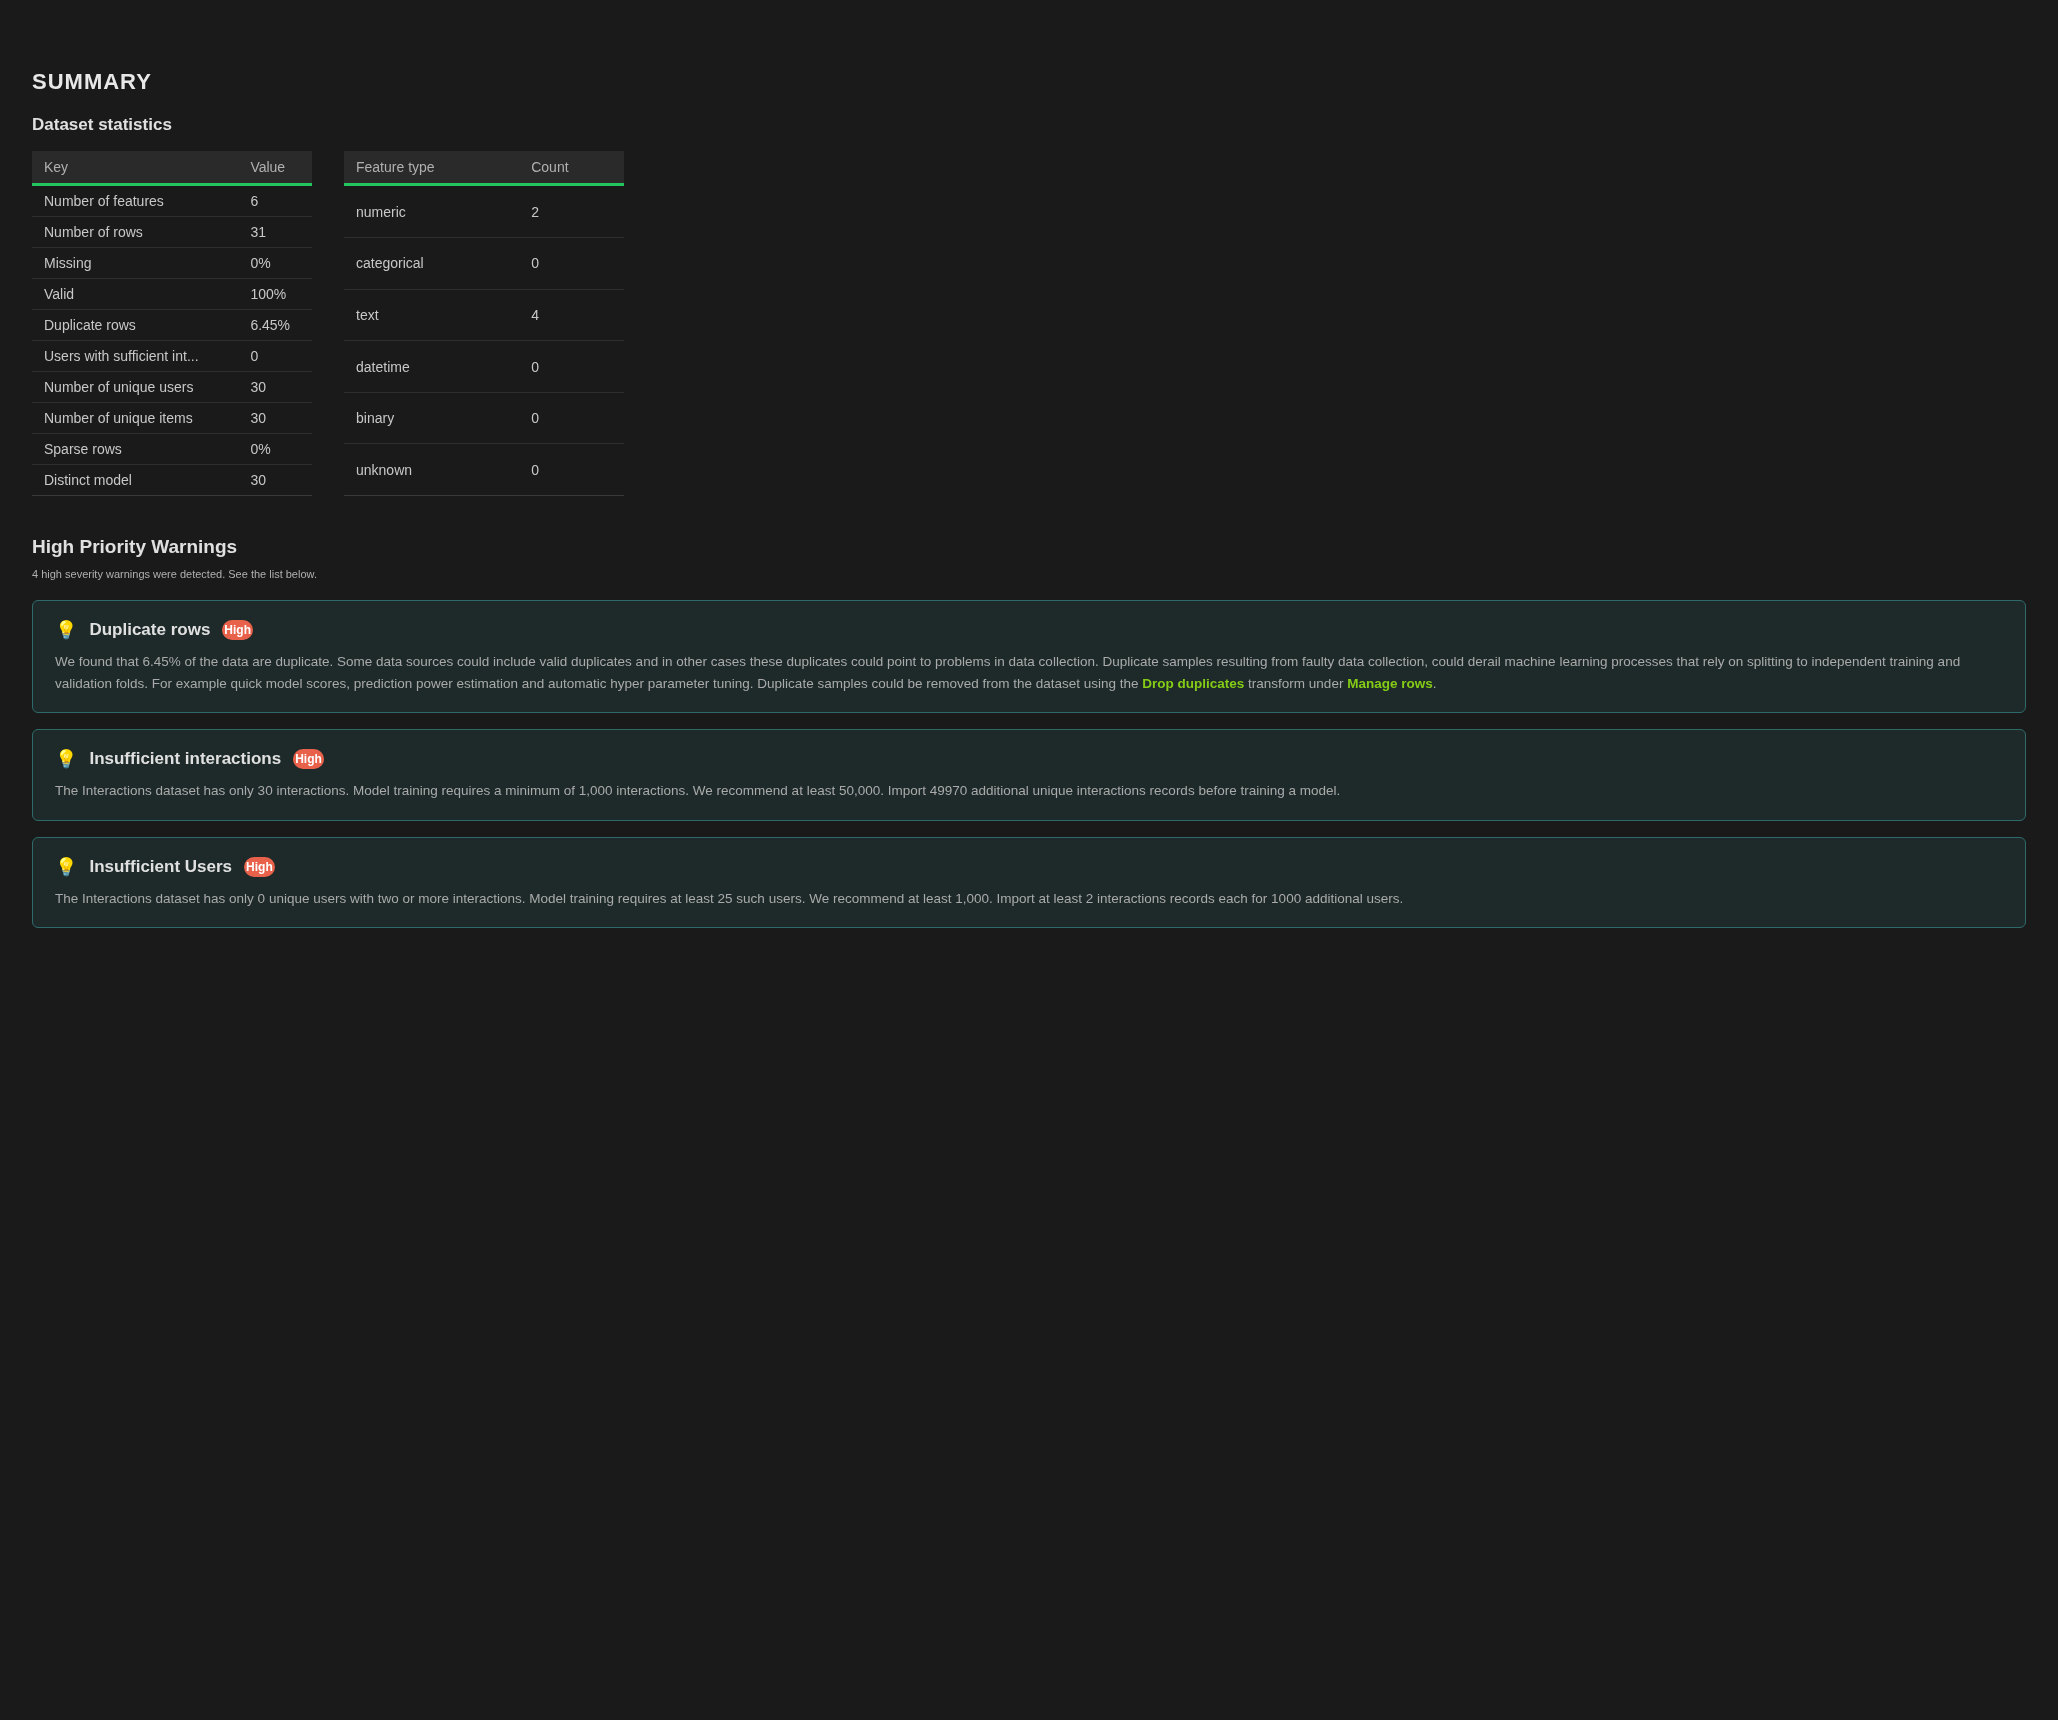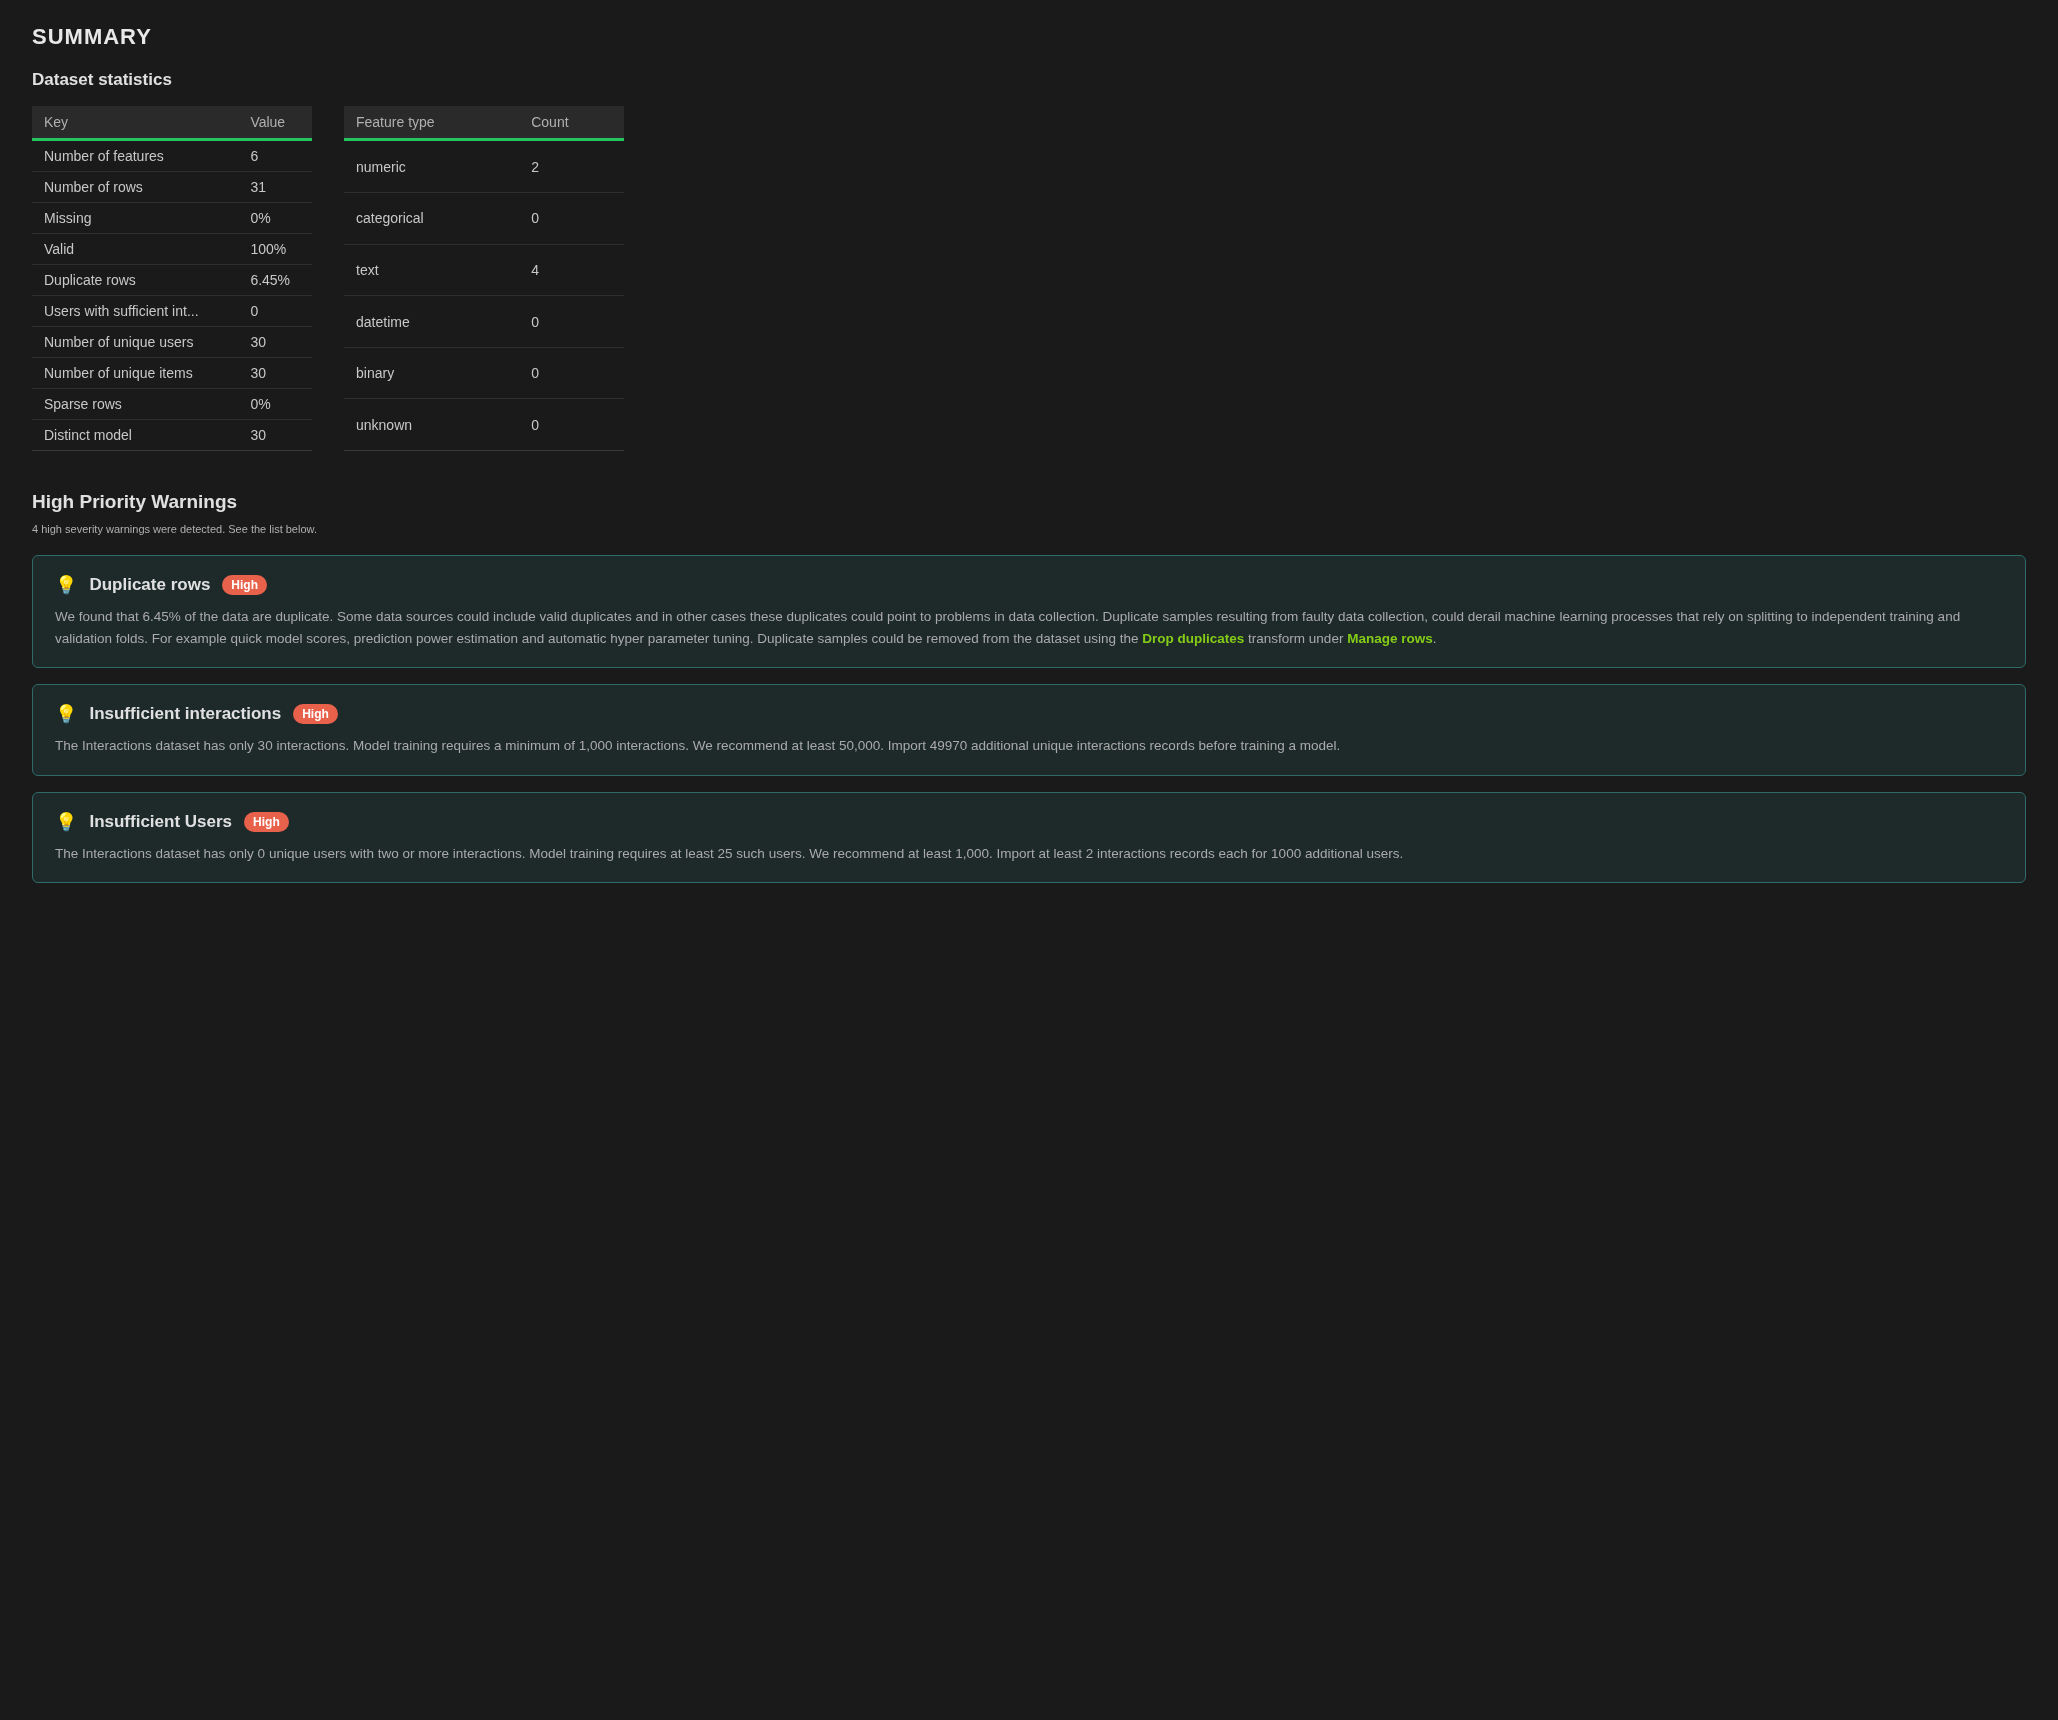--- a/index.html
+++ b/index.html
@@ -9,20 +9,21 @@
       font-family: -apple-system, BlinkMacSystemFont, 'Segoe UI', Arial, sans-serif;
       font-size: 15px;
       padding: 24px 32px;
     }
     h1 {
       font-size: 22px;
       font-weight: 700;
       color: #e8e8e8;
       letter-spacing: 1px;
       margin-bottom: 20px;
+      margin-top: 45px;
     }
     h2 {
       font-size: 17px;
       font-weight: 600;
       color: #e0e0e0;
       margin-bottom: 16px;
     }
     h3 {
       font-size: 19px;
       font-weight: 600;
@@ -88,21 +89,21 @@
       font-size: 17px;
       font-weight: 700;
       color: #e0e0e0;
     }
     .badge-high {
       background-color: #e8614a;
       color: #fff;
       font-size: 12px;
       font-weight: 700;
       border-radius: 12px;
-      padding: 3px 9px;
+      padding: 3px 2px;
     }
     .warning-body {
       font-size: 13.5px;
       color: #aaaaaa;
       line-height: 1.6;
     }
     .warning-body strong {
       color: #84cc16;
       font-weight: 700;
     }

